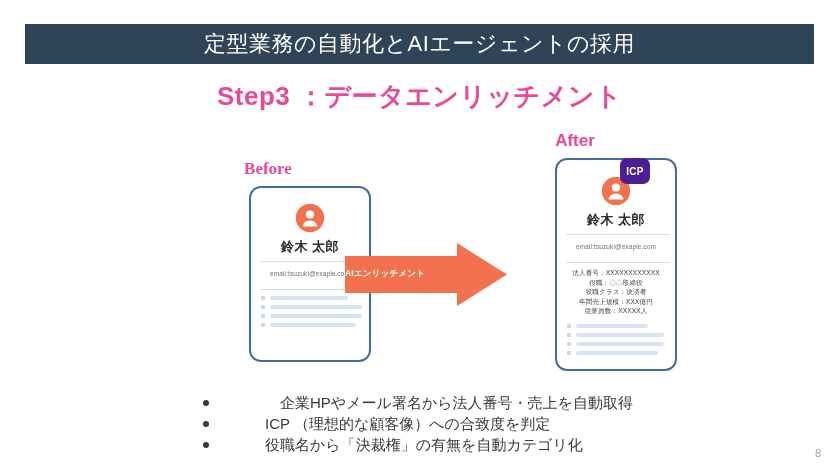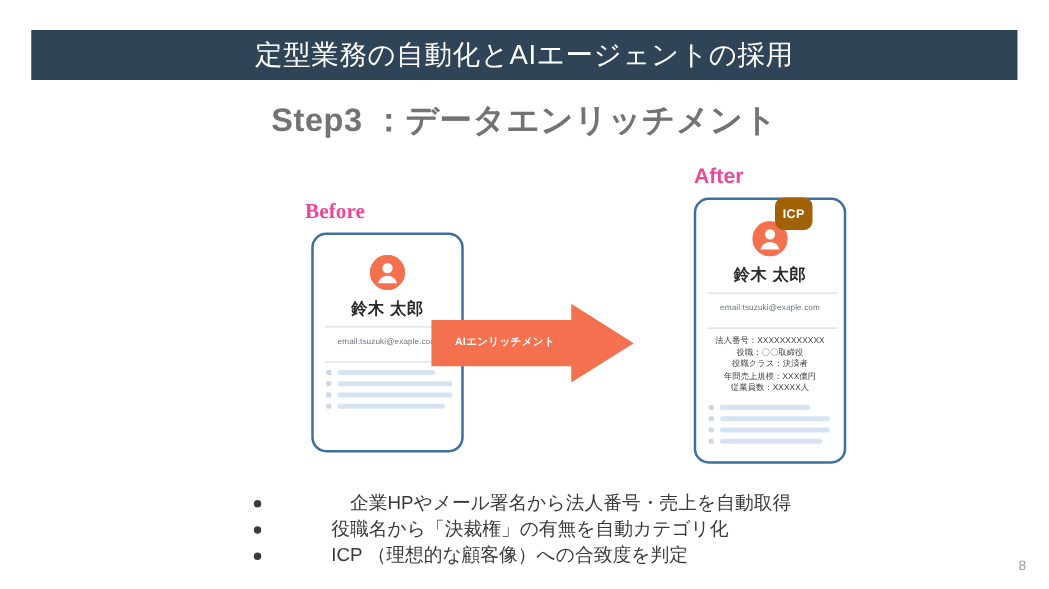--- a/index.html
+++ b/index.html
@@ -42,21 +42,21 @@
 
   
   .subtitle {
     position: absolute;
     left: 0;
     top: 79px;
     width: 839px;
     text-align: center;
     font-size: 26px;
     font-weight: bold;
-    color: #737373;
+    color: #ec4899;
     letter-spacing: 0.5px;
   }
 
   
   .col-label {
     position: absolute;
     font-size: 17px;
     font-weight: bold;
     color: #ec4899;
     text-align: center;
@@ -170,21 +170,21 @@
     border-radius: 2px;
   }
 
   
   .icp-badge {
     position: absolute;
     left: 620px;
     top: 158px;
     width: 30px;
     height: 26px;
-    background: #a16207;
+    background: #4c1d95;
     border-radius: 7px;
     display: flex;
     align-items: center;
     justify-content: center;
     color: #ffffff;
     font-size: 10px;
     font-weight: bold;
     letter-spacing: 0.3px;
   }
 
@@ -195,21 +195,20 @@
     top: 243px;
     width: 162px;
     height: 63px;
   }
   .arrow-wrap svg { display: block; }
   .arrow-label {
     position: absolute;
     left: 0;
     top: 25px;
     width: 118px;
-    text-align: center;
     color: #ffffff;
     font-size: 8.5px;
     font-weight: bold;
     letter-spacing: 0.2px;
   }
 
   
   .bullets {
     position: absolute;
     left: 203px;
@@ -336,23 +335,23 @@
 
   <div class="icp-badge">ICP</div>
 
   <div class="bullets">
     <div class="bullet-row">
       <span class="bullet-dot"></span>
       <span>　企業HPやメール署名から法人番号・売上を自動取得</span>
     </div>
     <div class="bullet-row">
       <span class="bullet-dot"></span>
-      <span>役職名から「決裁権」の有無を自動カテゴリ化</span>
+      <span>ICP （理想的な顧客像）への合致度を判定</span>
     </div>
     <div class="bullet-row">
       <span class="bullet-dot"></span>
-      <span>ICP （理想的な顧客像）への合致度を判定</span>
+      <span>役職名から「決裁権」の有無を自動カテゴリ化</span>
     </div>
   </div>
 
   <div class="page-number">8</div>
 
 </div>
 
 </body></html>

